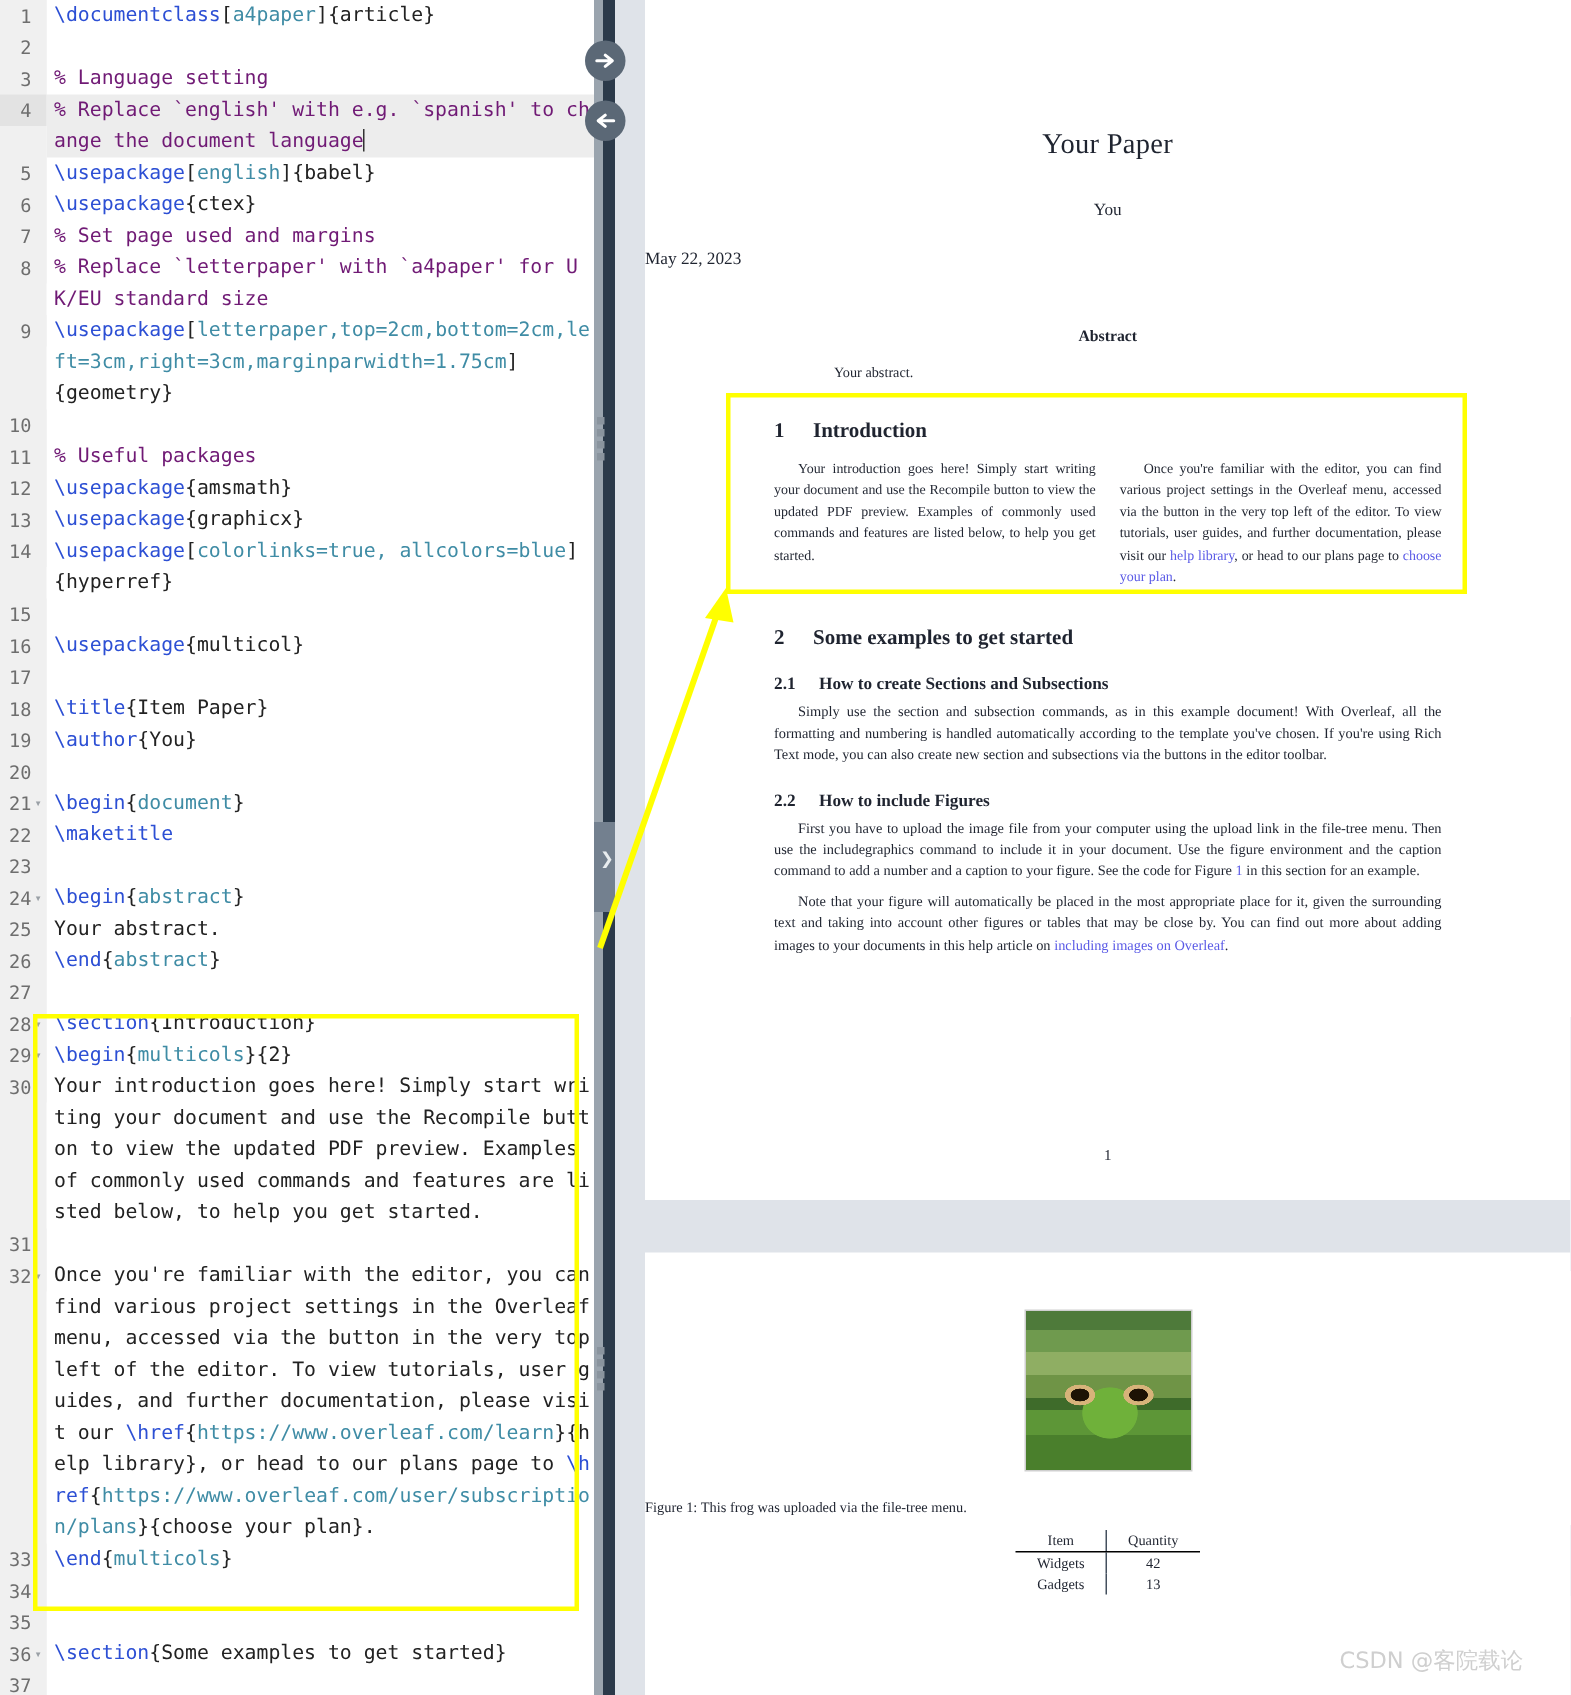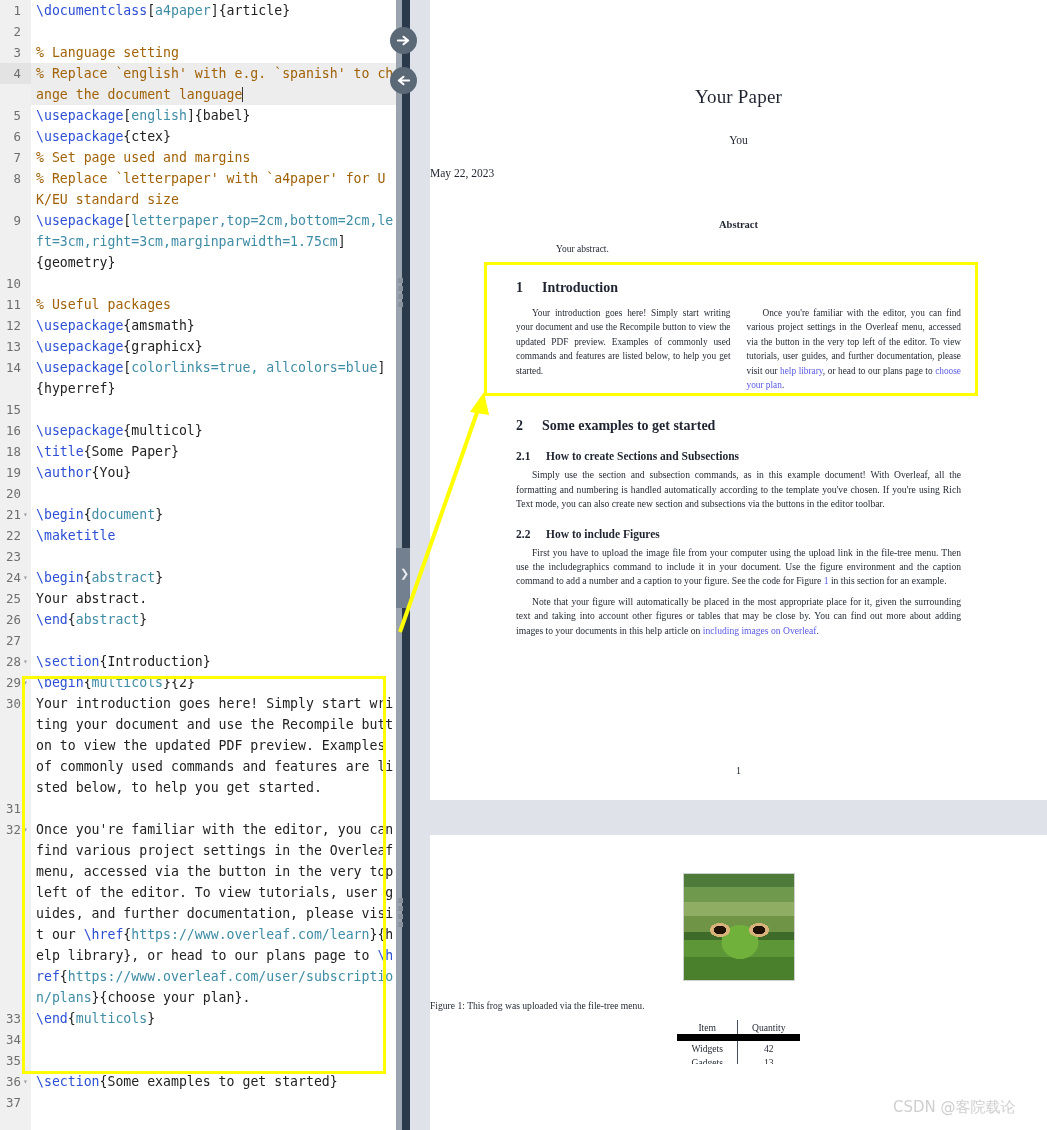--- a/index.html
+++ b/index.html
@@ -38,21 +38,21 @@
   }
   .fold {
     position: absolute; left: 21px; top: 0; width: 9px; line-height: 21px;
     color: #9aa0a6; font-size: 8px; text-align: center;
   }
   .ln-text {
     margin-left: 31px; padding-left: 5px; padding-right: 2px;
     white-space: pre-wrap; word-break: break-all;
     color: #222222; line-height: 21px; min-height: 21px;
   }
-  .cm { color: #a16207; }
+  .cm { color: #701a75; }
   .kw { color: #2c4fd4; }
   .opt { color: #3f8ca5; }
   .pl { color: #222222; }
   .cursor {
     display: inline-block; width: 1px; height: 15px;
     background: #333; vertical-align: -3px; margin-left: 0px;
   }
 
   
   #code-box {
@@ -148,21 +148,21 @@
       linear-gradient(to bottom, #4e7a3a 0 12%, #6f9a4e 12% 26%, #8fae63 26% 40%, #6f9446 40% 55%,
         #3e6b2a 55% 62%, #5d9637 62% 78%, #4a7f2c 78% 100%);
     background-repeat: no-repeat;
   }
   .fig-cap { position: absolute; left: 0; top: 165px; width: 617px; font-size: 9.6px; }
   #tbl-wrap { position: absolute; left: 0; top: 185px; width: 617px; display: flex; justify-content: center; }
   table.ex { border-collapse: collapse; font-size: 9.6px; }
   table.ex th, table.ex td { padding: 1.5px 14px; text-align: center; }
   table.ex th { font-weight: normal; }
   table.ex .vr { border-right: 1px solid #44505e; }
-  table.ex tr.hdr th { border-bottom: 7px solid #000000; }
+  table.ex tr.hdr th { border-bottom: 1px solid #000000; }
   .tbl-cap { position: absolute; left: 0; top: 245px; width: 617px; text-align: center; font-size: 12px; }
   .sub-h2 { position: absolute; left: 0; top: 278px; width: 617px; padding: 0 86px; font-size: 11.5px; font-weight: bold; }
 
   
   #pdf-box {
     position: absolute; left: 484px; top: 262px; width: 494px; height: 134px;
     border: 3px solid #ffff00; z-index: 25; pointer-events: none;
   }
   #arrow-svg { position: absolute; left: 0; top: 0; width: 1047px; height: 1130px; z-index: 28; pointer-events: none; }
 
@@ -240,22 +240,26 @@
         </div>
         <div class="ln-row">
           <div class="lnum">15</div>
           <div class="ln-text">&nbsp;</div>
         </div>
         <div class="ln-row">
           <div class="lnum">16</div>
           <div class="ln-text"><span class="kw">\usepackage</span><span class="pl">{multicol}</span></div>
         </div>
         <div class="ln-row">
+          <div class="lnum">17</div>
+          <div class="ln-text">&nbsp;</div>
+        </div>
+        <div class="ln-row">
           <div class="lnum">18</div>
-          <div class="ln-text"><span class="kw">\title</span><span class="pl">{Some Paper}</span></div>
+          <div class="ln-text"><span class="kw">\title</span><span class="pl">{Item Paper}</span></div>
         </div>
         <div class="ln-row">
           <div class="lnum">19</div>
           <div class="ln-text"><span class="kw">\author</span><span class="pl">{You}</span></div>
         </div>
         <div class="ln-row">
           <div class="lnum">20</div>
           <div class="ln-text">&nbsp;</div>
         </div>
         <div class="ln-row">

